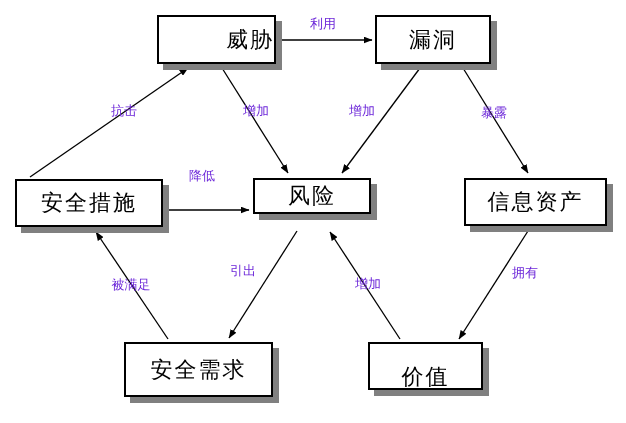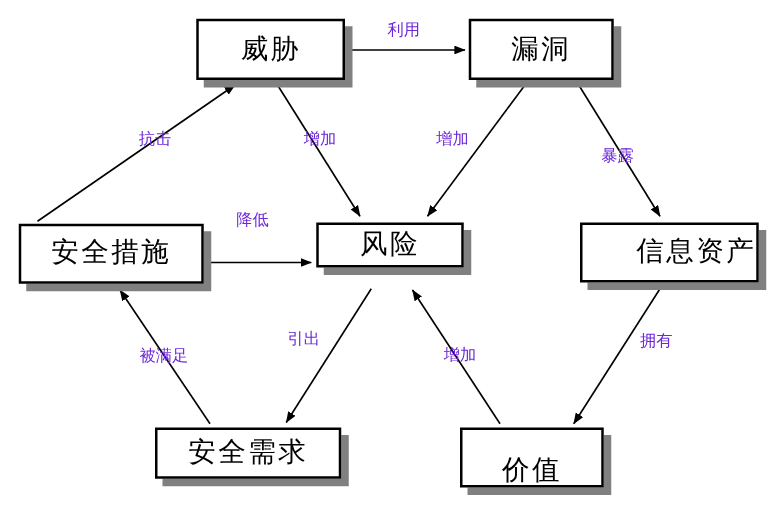--- a/index.html
+++ b/index.html
@@ -73,48 +73,48 @@
         <line x1="463" y1="68" x2="528" y2="173" stroke="#000000" stroke-width="1.3" marker-end="url(#arrowhead)"></line>
         <line x1="168" y1="210" x2="249" y2="210" stroke="#000000" stroke-width="1.3" marker-end="url(#arrowhead)"></line>
         <line x1="168" y1="339" x2="96" y2="232" stroke="#000000" stroke-width="1.3" marker-end="url(#arrowhead)"></line>
         <line x1="297" y1="231" x2="229" y2="338" stroke="#000000" stroke-width="1.3" marker-end="url(#arrowhead)"></line>
         <line x1="400" y1="339" x2="330" y2="232" stroke="#000000" stroke-width="1.3" marker-end="url(#arrowhead)"></line>
         <line x1="528" y1="231" x2="459" y2="339" stroke="#000000" stroke-width="1.3" marker-end="url(#arrowhead)"></line>
       </g>
   </svg>
 
   <div id="node-layer">
-      <div class="node" style="left: 157px; top: 15px; width: 119px; height: 49px;">
+      <div class="node" style="left: 157px; top: 15px; width: 119px; height: 49px; justify-content: flex-end;">
         <span class="node-label">威胁</span>
       </div>
       <div class="node" style="left: 375px; top: 15px; width: 116px; height: 49px;">
         <span class="node-label">漏洞</span>
       </div>
       <div class="node" style="left: 15px; top: 179px; width: 148px; height: 48px; text-align: center;">
         <span class="node-label">安全措施</span>
       </div>
       <div class="node" style="left: 253px; top: 178px; width: 118px; height: 36px;">
         <span class="node-label">风险</span>
       </div>
-      <div class="node" style="left: 464px; top: 178px; width: 143px; height: 48px; justify-content: flex-end;">
+      <div class="node" style="left: 464px; top: 178px; width: 143px; height: 48px;">
         <span class="node-label">信息资产</span>
       </div>
-      <div class="node" style="left: 124px; top: 342px; width: 149px; height: 41px;">
+      <div class="node" style="left: 124px; top: 342px; width: 149px; height: 55px;">
         <span class="node-label">安全需求</span>
       </div>
       <div class="node" style="left: 368px; top: 342px; width: 115px; height: 48px; align-items: flex-end;">
         <span class="node-label">价值</span>
       </div>
     </div>
   <div id="label-layer">
       <div class="edge-label" style="left: 323px; top: 24px;">利用</div>
       <div class="edge-label" style="left: 124px; top: 111px;">抗击</div>
       <div class="edge-label" style="left: 256px; top: 111px;">增加</div>
       <div class="edge-label" style="left: 362px; top: 111px;">增加</div>
-      <div class="edge-label" style="left: 494px; top: 125px; font-family: Liberation Serif, serif;">暴露</div>
+      <div class="edge-label" style="left: 494px; top: 113px; font-family: Liberation Serif, serif;">暴露</div>
       <div class="edge-label" style="left: 202px; top: 176px;">降低</div>
       <div class="edge-label" style="left: 131px; top: 285px;">被满足</div>
       <div class="edge-label" style="left: 243px; top: 271px; font-family: Liberation Mono, monospace;">引出</div>
       <div class="edge-label" style="left: 368px; top: 284px;">增加</div>
       <div class="edge-label" style="left: 489px; top: 273px; margin-left: 36px;">拥有</div>
     </div>
 
 </div>
 
 </body></html>

